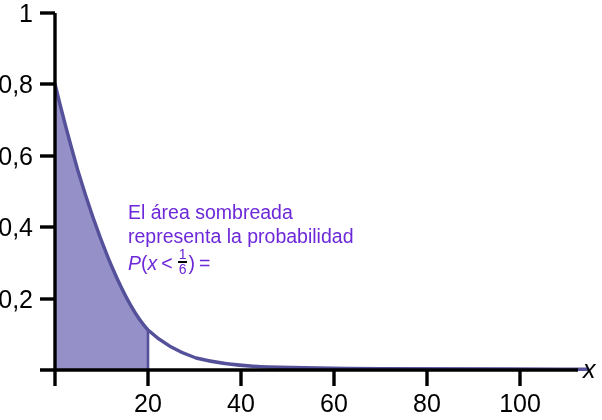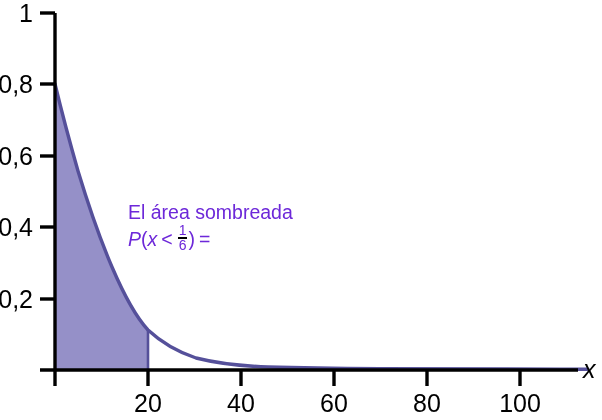--- a/index.html
+++ b/index.html
@@ -158,20 +158,21 @@
       <text class="tick-label" x="427" y="412" text-anchor="middle">80</text>
       <text class="tick-label" x="520" y="412" text-anchor="middle">100</text>
     </g>
 
     <text class="axis-name" x="583" y="378" text-anchor="start">x</text>
 
   </svg>
 
   <div class="annot">
     <span class="annot-line">El área sombreada</span>
+    <span class="annot-line">representa la probabilidad</span>
     <span class="math-line">
       <span class="ital">P</span>
         <span>(</span>
         <span class="ital">x</span>
         <span class="sp"></span>
         <span>&lt;</span>
         <span class="sp"></span>
         <span class="frac">
           <span class="num">1</span>
           <span class="bar"></span>

